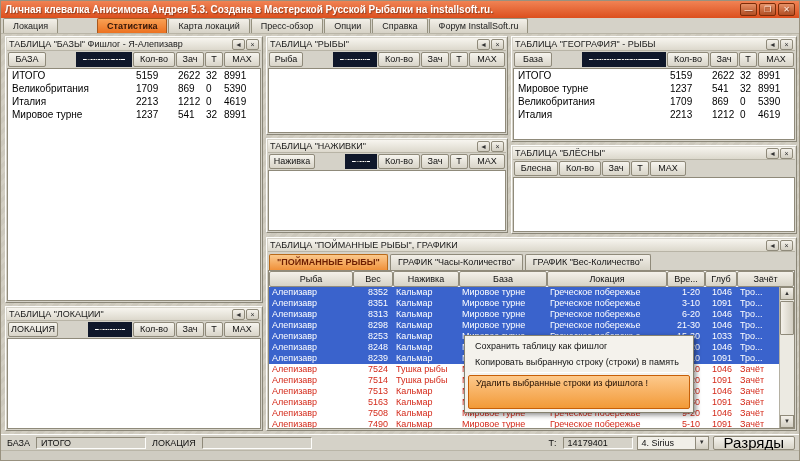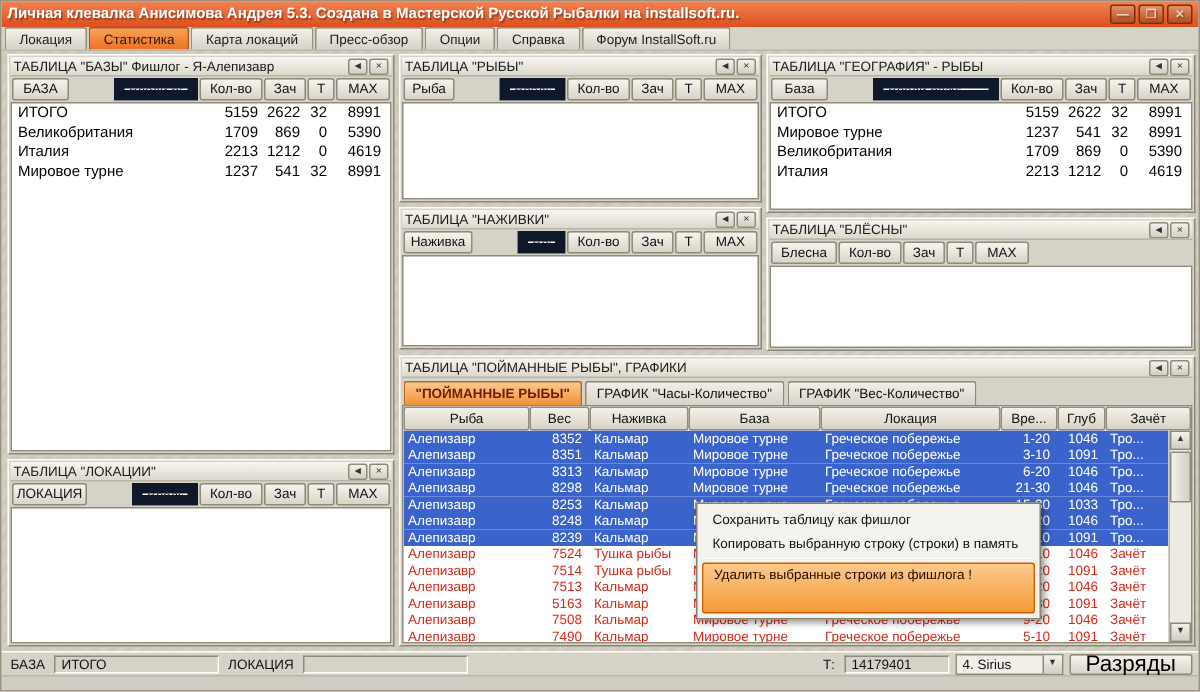--- a/index.html
+++ b/index.html
@@ -14,42 +14,42 @@
   .winbtn { width:17px; height:13px; background:linear-gradient(#e69066,#b24e23);
     border:1px solid #7c2c08; border-radius:2px; color:#ffe9dd; font-size:8px; line-height:11px;
     text-align:center; font-weight:bold; cursor:default; }
 
   
   .tabbar { position:absolute; top:17px; left:0; right:0; height:16px; background:#d5d2c8;
     display:flex; align-items:flex-end; padding:1px 2px 0; gap:1px; border-bottom:1px solid #b9b5a7; }
   .tab { height:15px; line-height:14px; padding:0 9px; font-size:9px;
     background:linear-gradient(#f3f0e9,#d6d2c6); border:1px solid #94907e; border-bottom:none;
     border-radius:2px 2px 0 0; color:#1c1c1c; cursor:default; }
-  .tab.active { background:linear-gradient(#f9a154,#ec7221); color:#331608; font-weight:normal; border-color:#a8571c; }
+  .tab.active { background:linear-gradient(#f9a154,#ec7221); color:#331608; font-weight:bold; border-color:#a8571c;margin-left:38px; }
 
   .content-bg { position:absolute; top:33px; left:0; right:0; height:400px;
     background:repeating-linear-gradient(135deg,#d2cec2 0 4px,#ccc8bc 4px 8px); }
 
   
   .panel { position:absolute; background:#d5d2c8; border:1px solid; border-color:#fdfdfb #8b8778 #8b8778 #fdfdfb; padding:1px; }
   .panel-header { height:13px; display:flex; align-items:center; font-size:9px; color:#1a1a1a;
     background:linear-gradient(#f7f5ef,#dcd8cc); border-bottom:1px solid #b8b4a6; padding:0 2px; white-space:nowrap; overflow:hidden; }
   .ph-btns { margin-left:auto; display:flex; gap:1px; }
   .ph-btn { width:13px; height:11px; font-size:7px; line-height:9px; text-align:center;
     background:linear-gradient(#f4f1ea,#d2cec2); border:1px solid #8f8a7a; border-radius:2px; color:#333; cursor:default; }
   .panel-controls { display:flex; height:17px; padding:1px; gap:1px; align-items:center; }
   .colbtn { height:15px; font-size:9px; line-height:13px; text-align:center; color:#111;
     background:linear-gradient(#f6f4ee,#d8d4c8); border:1px solid #8f8a7a; border-radius:2px; padding:0 2px; cursor:default; }
   .w-count { width:42px; } .w-zach { width:28px; } .w-t { width:18px; } .w-max { width:36px; }
   .pinput { flex:1; min-width:30px; height:15px; border:7px solid #0f172a; background:#fff; font-size:9px; padding:0 3px;margin-left:29px; }
   .pinput::placeholder { color:#222; opacity:1; }
   .panel-body { background:#fff; border:1px solid #8f8a7a; height:calc(100% - 30px); overflow:hidden; }
   .srow { display:grid; grid-template-columns:1fr 42px 28px 18px 36px; height:13px; font-size:10px; line-height:13px; color:#000; }
   .sname { padding-left:4px; white-space:nowrap; overflow:hidden; }
-  .snum { text-align:right; padding-right:6px; }
+  .snum { padding-right:6px; }
 
   
   .ctabs { display:flex; height:18px; gap:2px; padding:2px 1px 0; align-items:flex-end; }
   .ctab { height:16px; line-height:15px; font-size:9px; padding:0 7px;
     background:linear-gradient(#f2efe8,#d7d3c7); border:1px solid #8f8a7a; border-bottom:none;
     border-radius:2px 2px 0 0; color:#111; white-space:nowrap; cursor:default; }
   .ctab.active { background:linear-gradient(#fbc98d,#f0913a); color:#6e1e00; font-weight:bold; border-color:#b86a1a; }
   .cwrap { position:relative; height:calc(100% - 31px); background:#fff; border:1px solid #8f8a7a; overflow:hidden; }
   .chead { display:grid; grid-template-columns:84px 40px 66px 88px 120px 38px 32px 1fr; height:16px; }
   .hbtn { background:linear-gradient(#f4f1ea,#d7d3c7); border:1px solid #918c7c; border-radius:2px;

